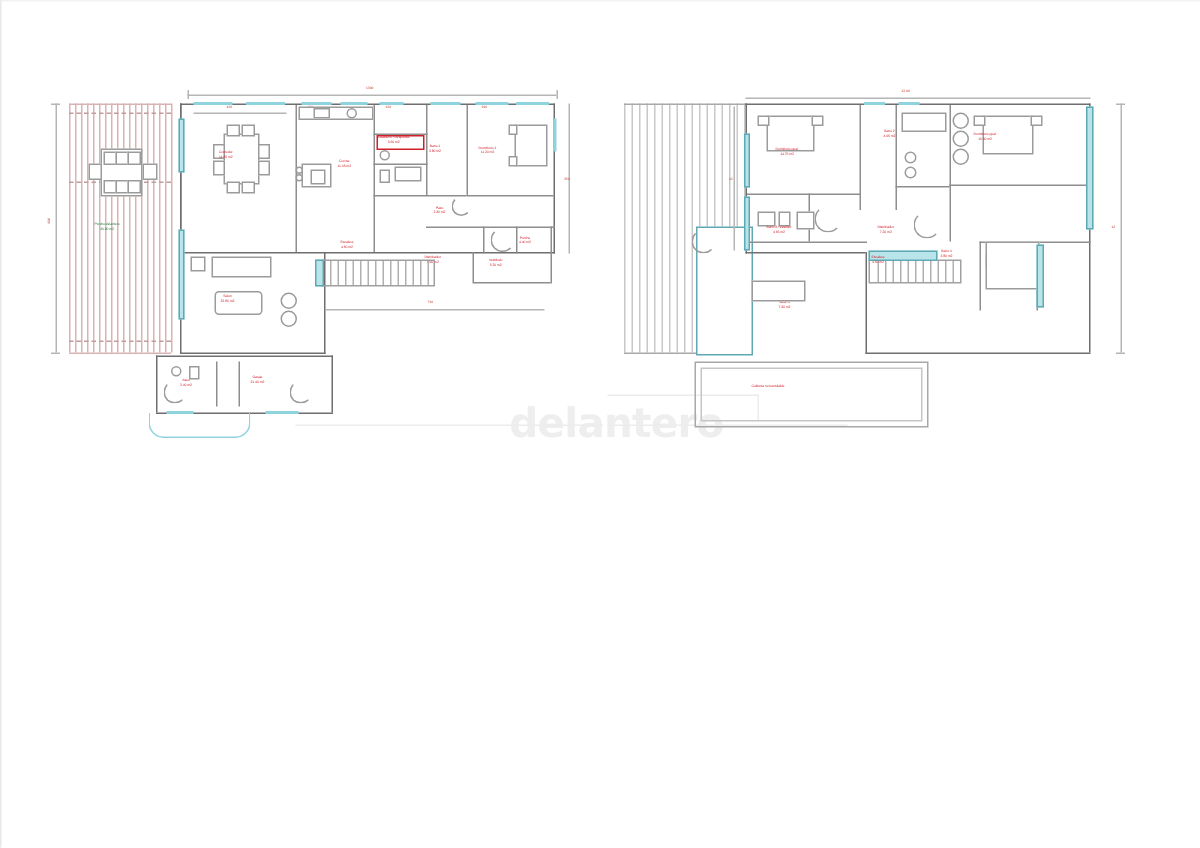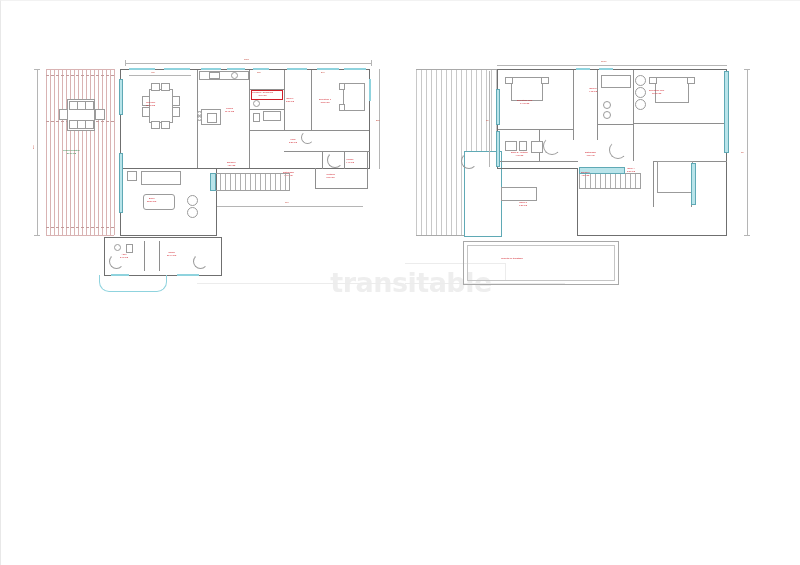--- a/index.html
+++ b/index.html
@@ -45,21 +45,21 @@
   #wmline{position:absolute;left:404px;top:262px;width:100px;height:16px;
      border-top:1px solid #ececec;border-right:1px solid #ececec;}
   #wmline2{position:absolute;left:196px;top:282px;width:205px;height:1px;background:#ececec;}
   #wmline3{position:absolute;left:404px;top:282px;width:160px;height:1px;background:#ececec;}
 </style>
 </head>
 <body>
 
 <div id="canvas">
 
-  <div id="watermark">transitable</div>
+  <div id="watermark">delantero</div>
   <div id="wmline"></div>
   <div id="wmline2"></div>
   <div id="wmline3"></div>
 
   <div class="plan" id="plan-left" style="left:0;top:0;width:400px;height:310px;">
 
     <div class="dimline" style="left:124px;top:62px;width:246px;"></div>
     <div class="dimvert" style="left:124px;top:59px;height:6px;"></div>
     <div class="dimvert" style="left:370px;top:59px;height:6px;"></div>
     <div class="dim" style="left:243px;top:57px;">1300</div>

